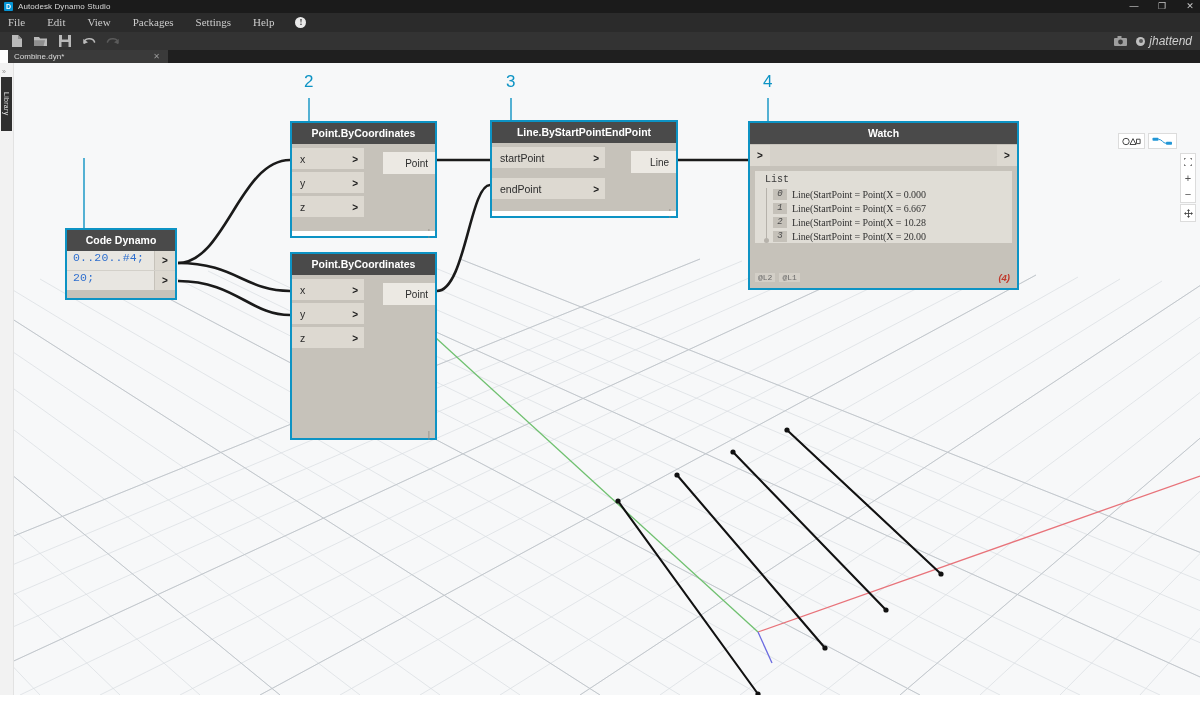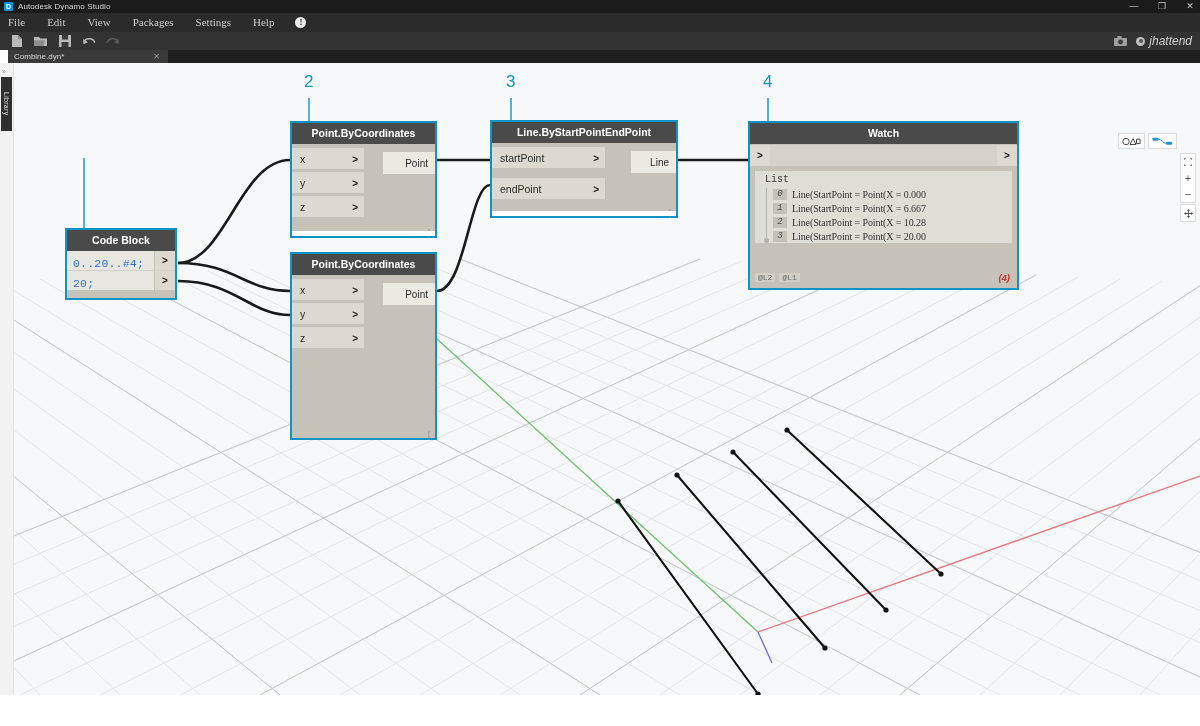--- a/index.html
+++ b/index.html
@@ -149,21 +149,21 @@
   .node-underline {
     position: absolute; left: 0; right: 0; bottom: 0; height: 5px; background: #fff;
   }
 
   
   .codeblock-body {
     background: #e8e6e1;
     padding: 0;
   }
   .cb-line {
-    position: relative; height: 19px; display: flex; align-items: flex-end;
+    position: relative; height: 19px; display: flex; align-items: flex-start;
     border-bottom: 1px solid #d3d0c9;
   }
   .cb-text {
     font-family: "Liberation Mono", monospace;
     font-size: 11.5px; color: #2f6fce; margin-left: 6px; letter-spacing: .2px;
   }
   .cb-port {
     position: absolute; right: 0; top: 0; width: 20px; height: 19px;
     background: #ddd9d1; border-left: 1px solid #c6c2ba;
     display: flex; align-items: center; justify-content: center;
@@ -484,21 +484,21 @@
         <line x1="511" y1="35" x2="511" y2="60"></line>
         <line x1="768" y1="35" x2="768" y2="60"></line>
       </g>
     </svg>
     <div class="callout-num" style="left:79px; top:170px;">1</div>
     <div class="callout-num" style="left:304px; top:9px;">2</div>
     <div class="callout-num" style="left:506px; top:9px;">3</div>
     <div class="callout-num" style="left:763px; top:9px;">4</div>
 
     <div class="node" style="left:65px; top:165px; width:112px;">
-      <div class="node-header">Code Block</div>
+      <div class="node-header">Code Dynamo</div>
       <div class="codeblock-body">
         <div class="cb-line">
           <span class="cb-text">0..20..#4;</span>
           <span class="cb-port">&gt;</span>
         </div>
         <div class="cb-line" style="border-bottom:none;">
           <span class="cb-text">20;</span>
           <span class="cb-port">&gt;</span>
         </div>
       </div>

